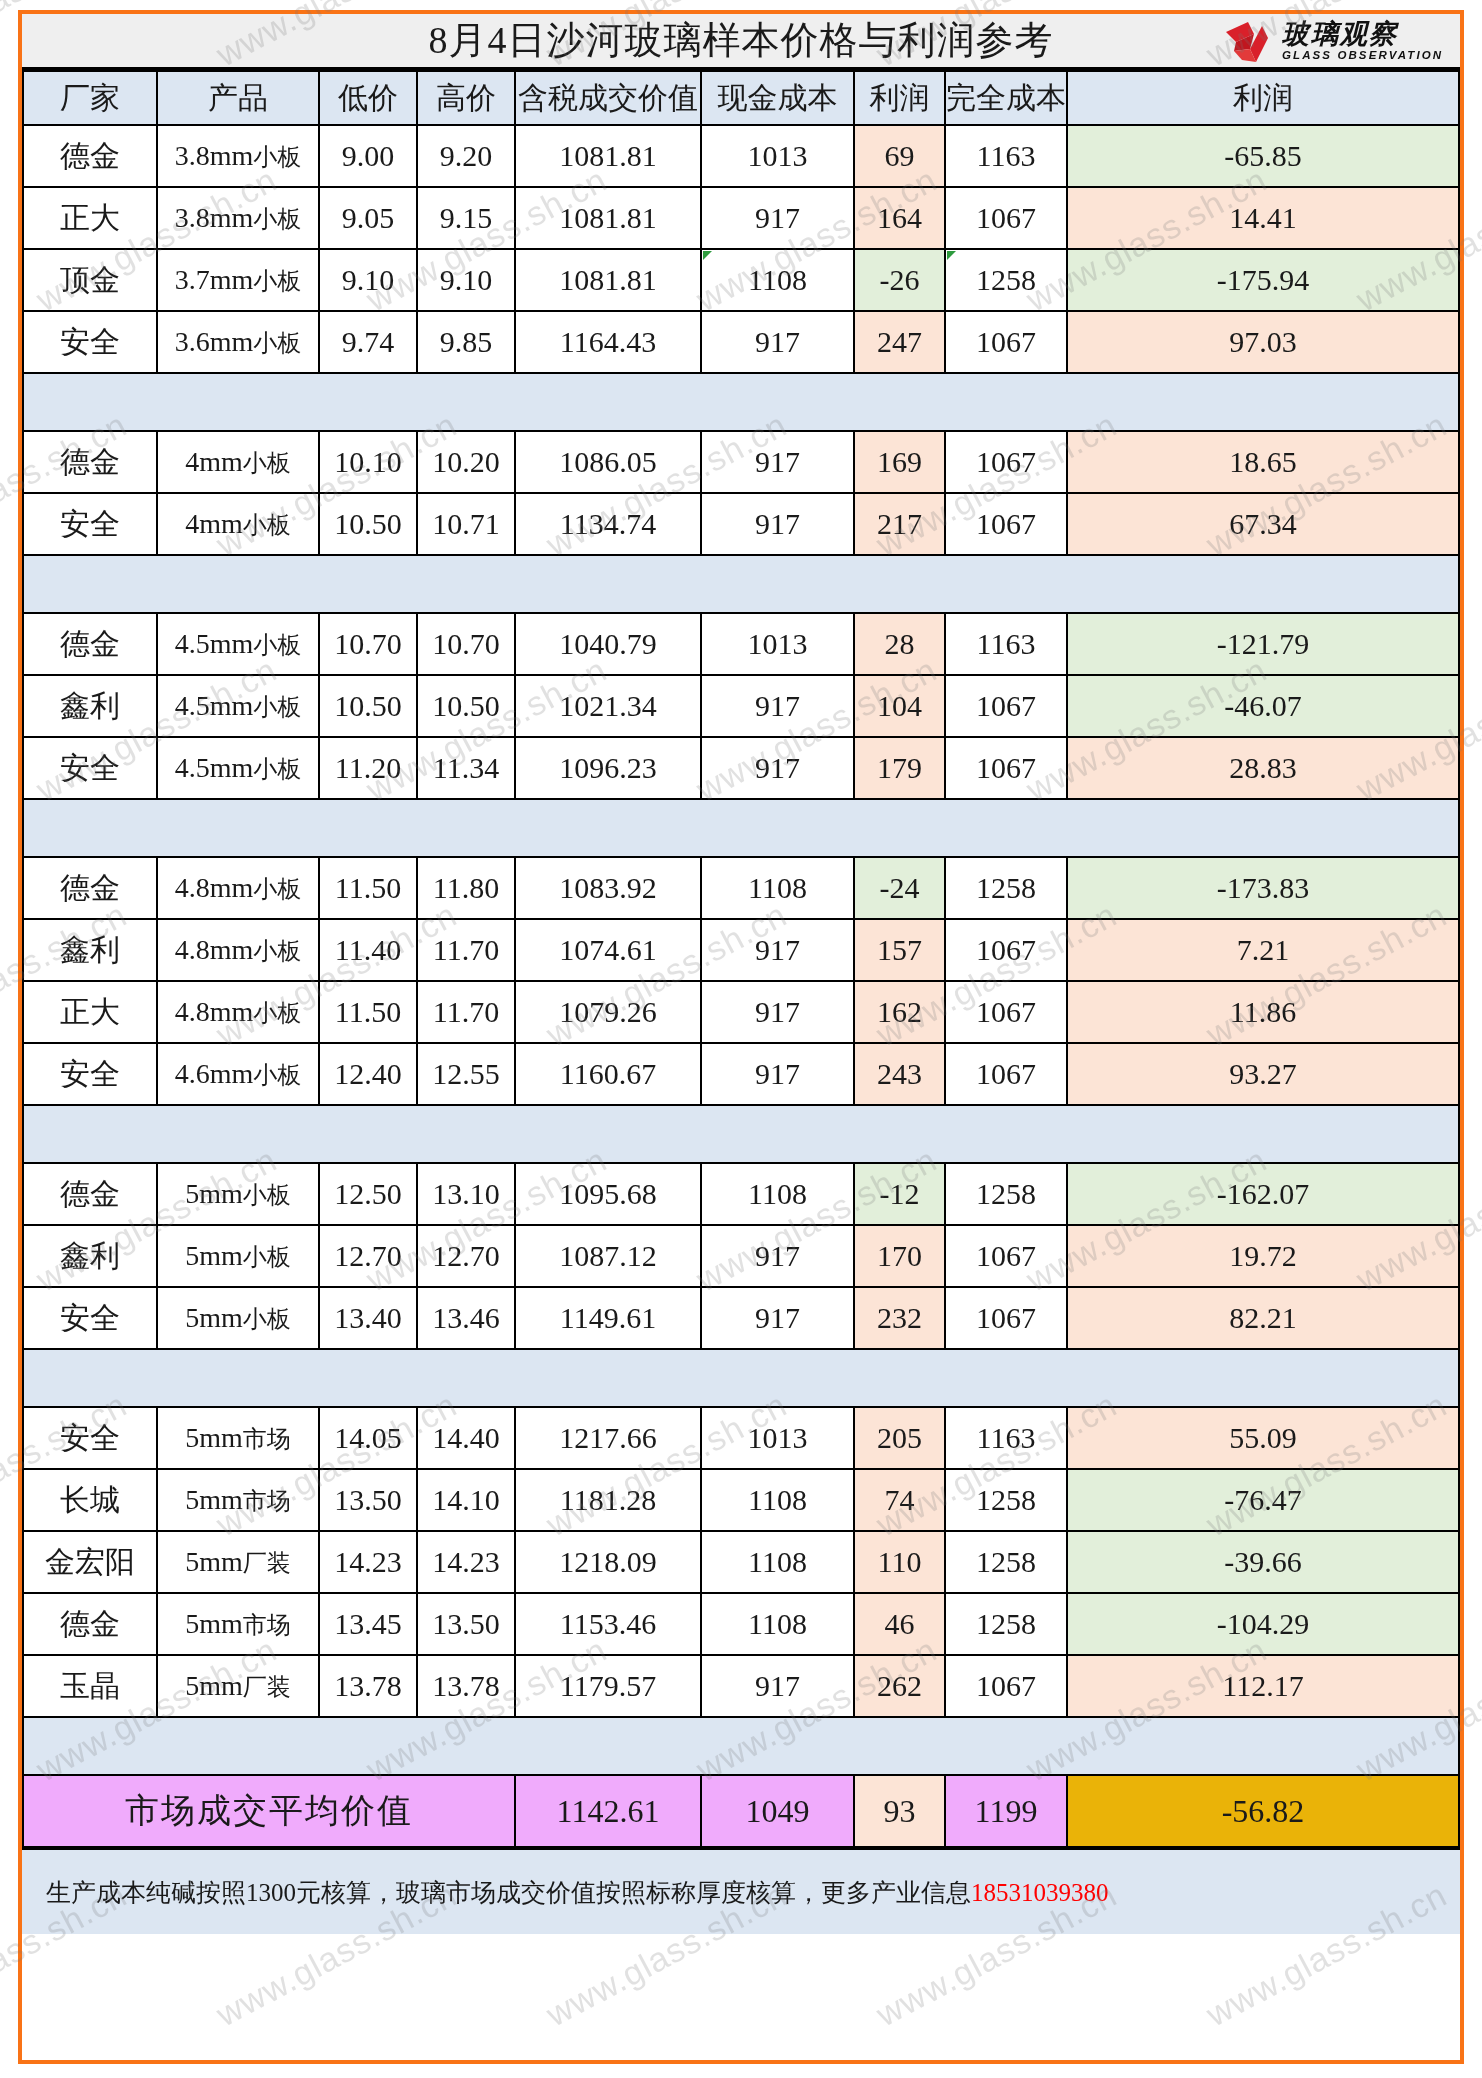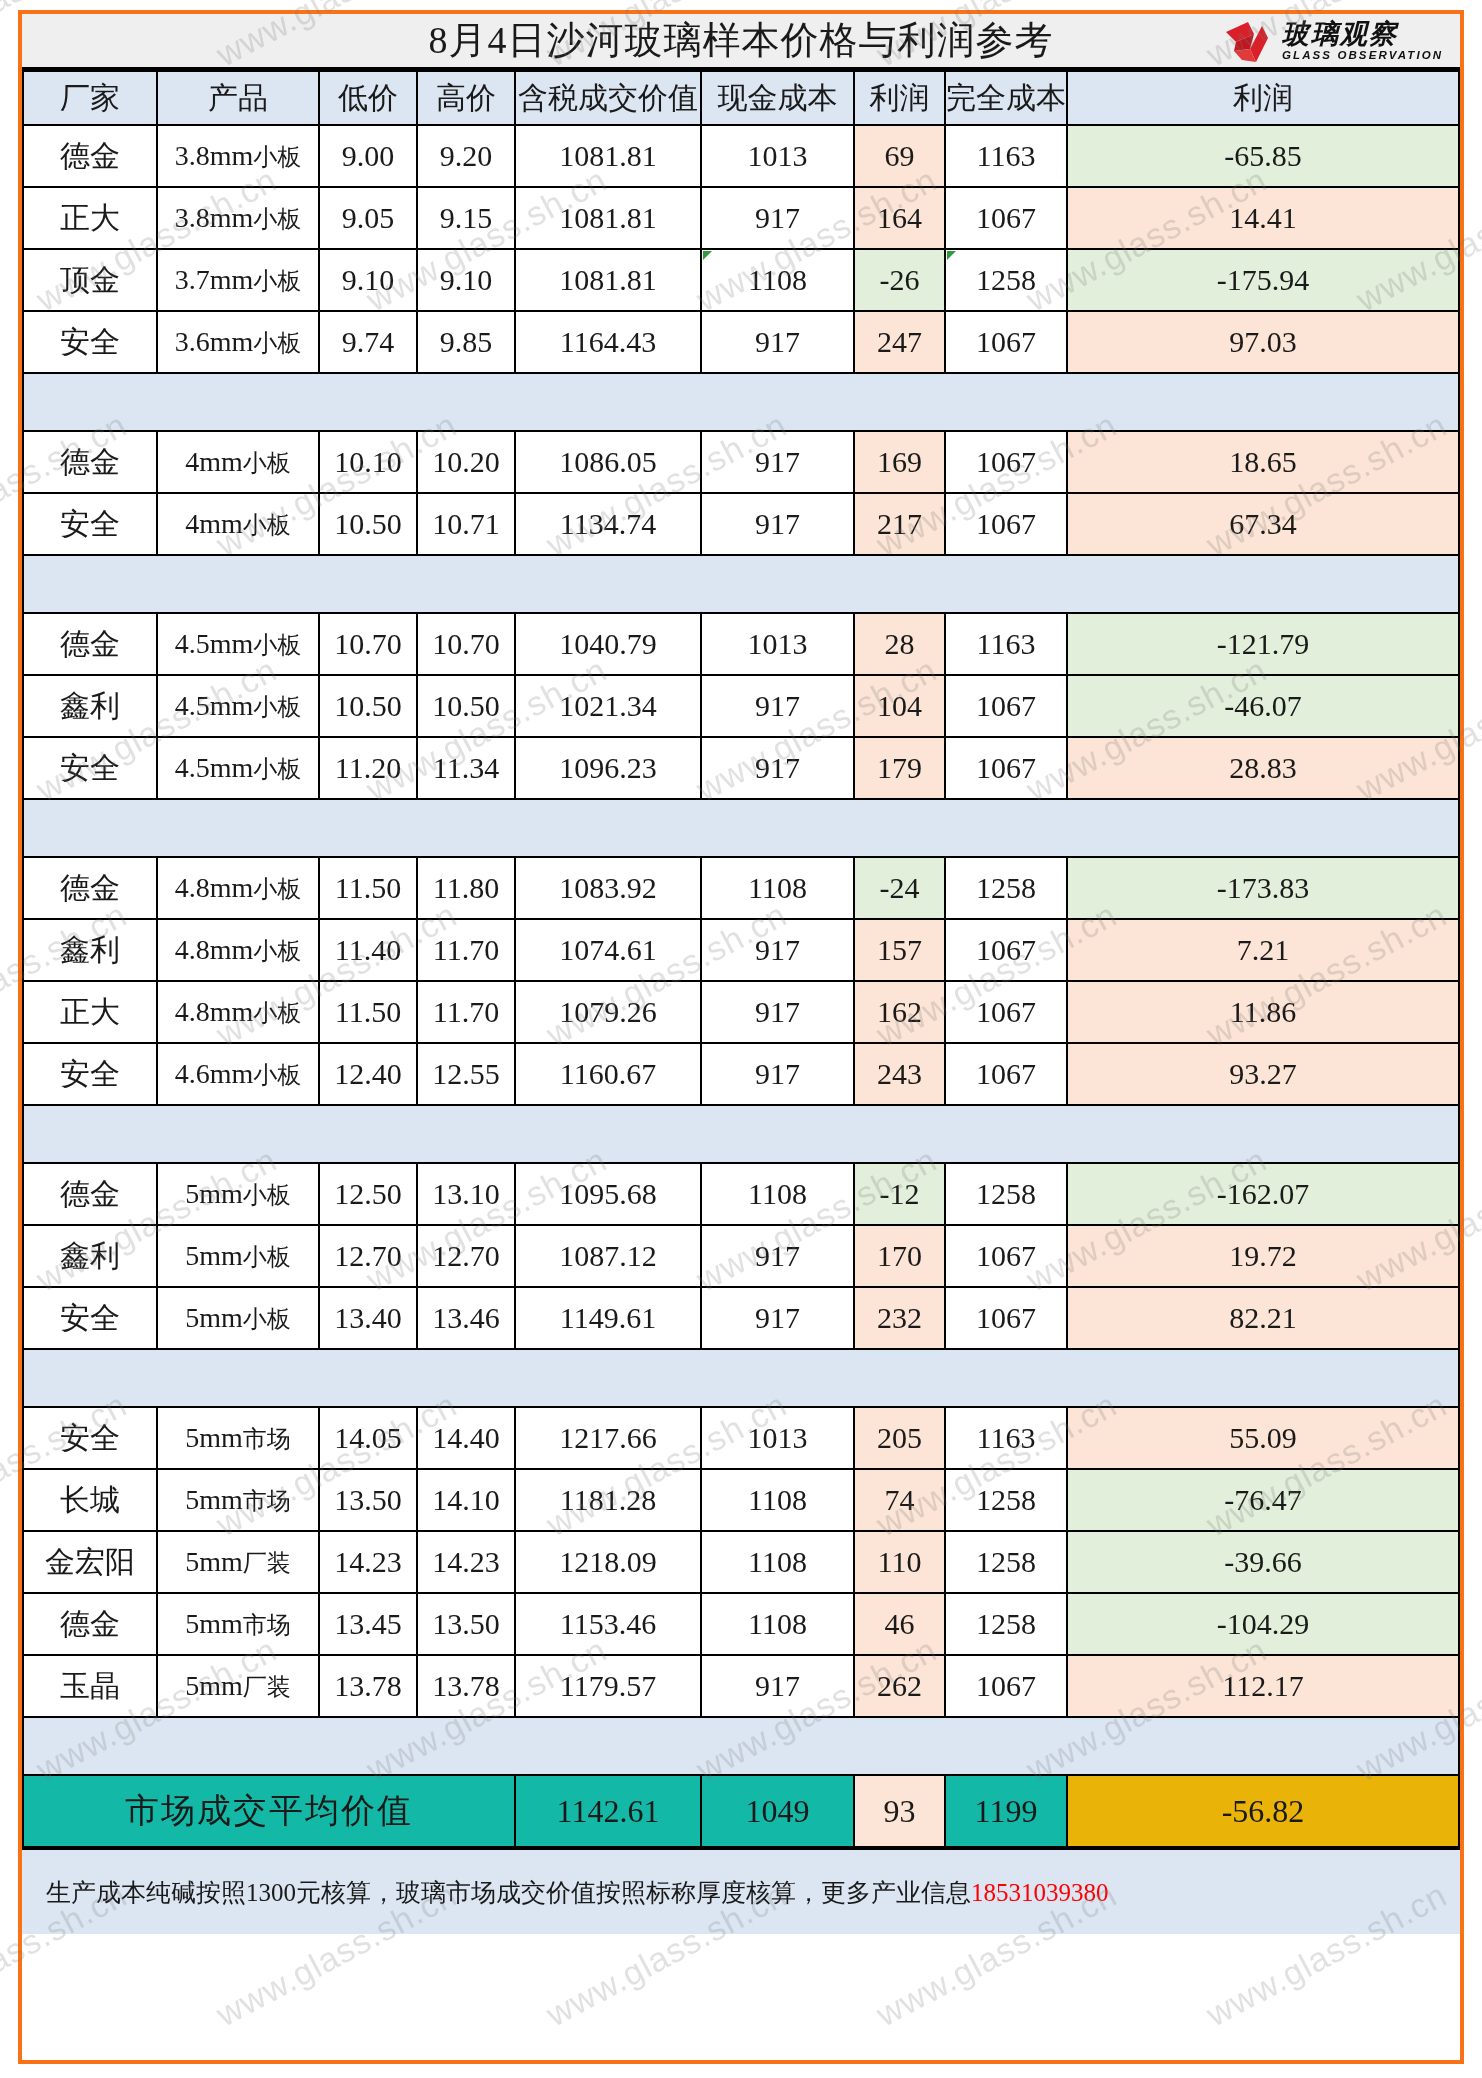--- a/index.html
+++ b/index.html
@@ -141,21 +141,21 @@
     content:"";
     position:absolute;
     left:1px;top:1px;
     width:0;height:0;
     border-top:9px solid #2e9b3e;
     border-right:9px solid transparent;
   }
 
   
   tr.summary td{
-    background:#14b8a6;
+    background:#f0abfc;
     height:70px;
     font-size:32px;
   }
   tr.summary td.sum-label{font-size:34px;letter-spacing:2px;}
   tr.summary td.pos{background:#fce4d6;}
   tr.summary td.neg{background:#eab308;}
 
   
   #footnote{
     background:#dce6f2;

